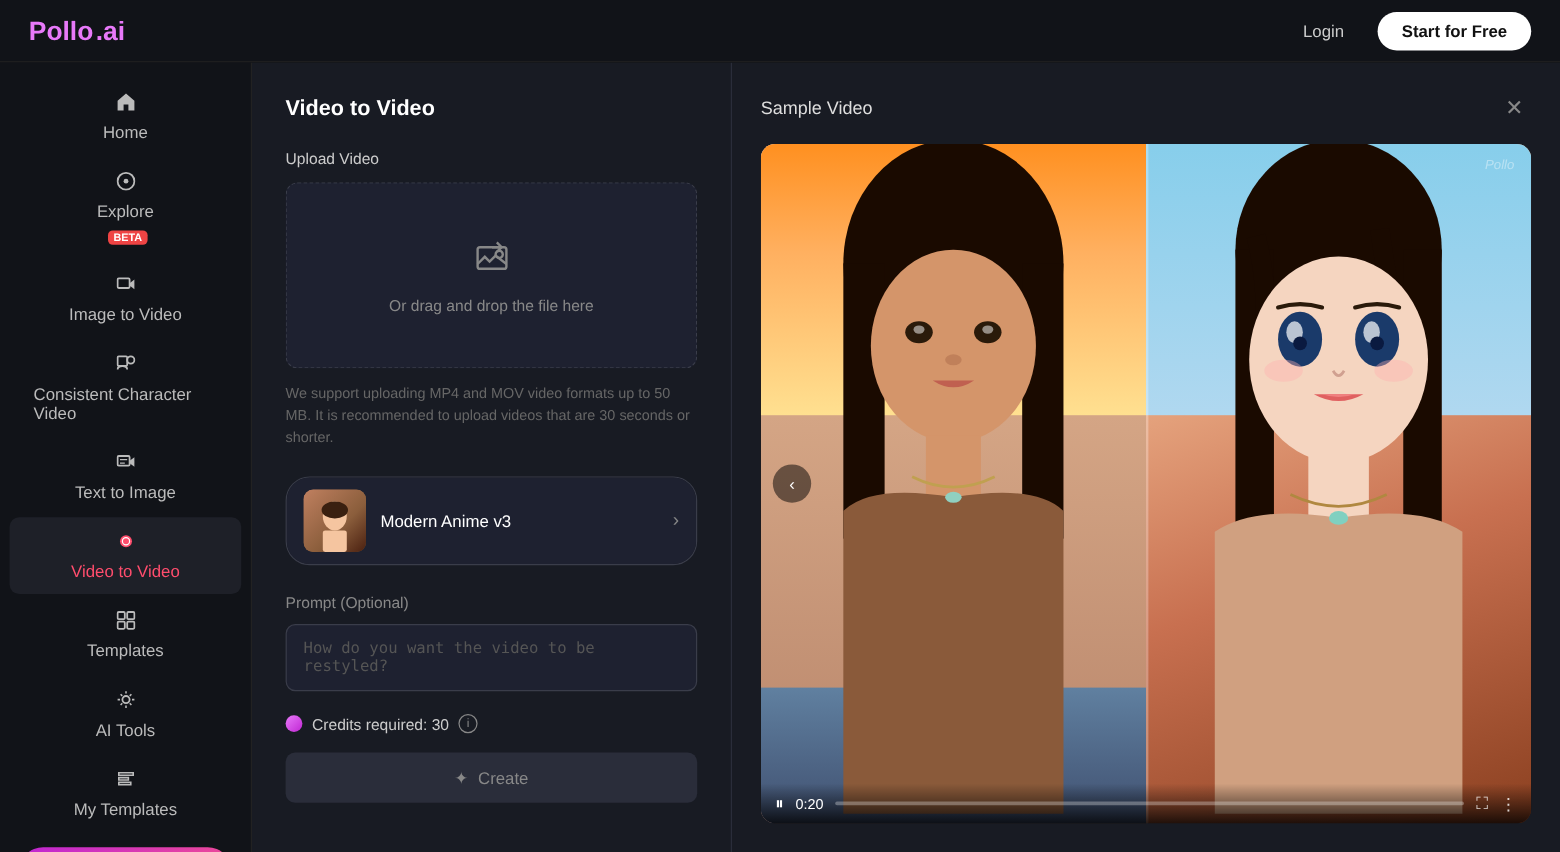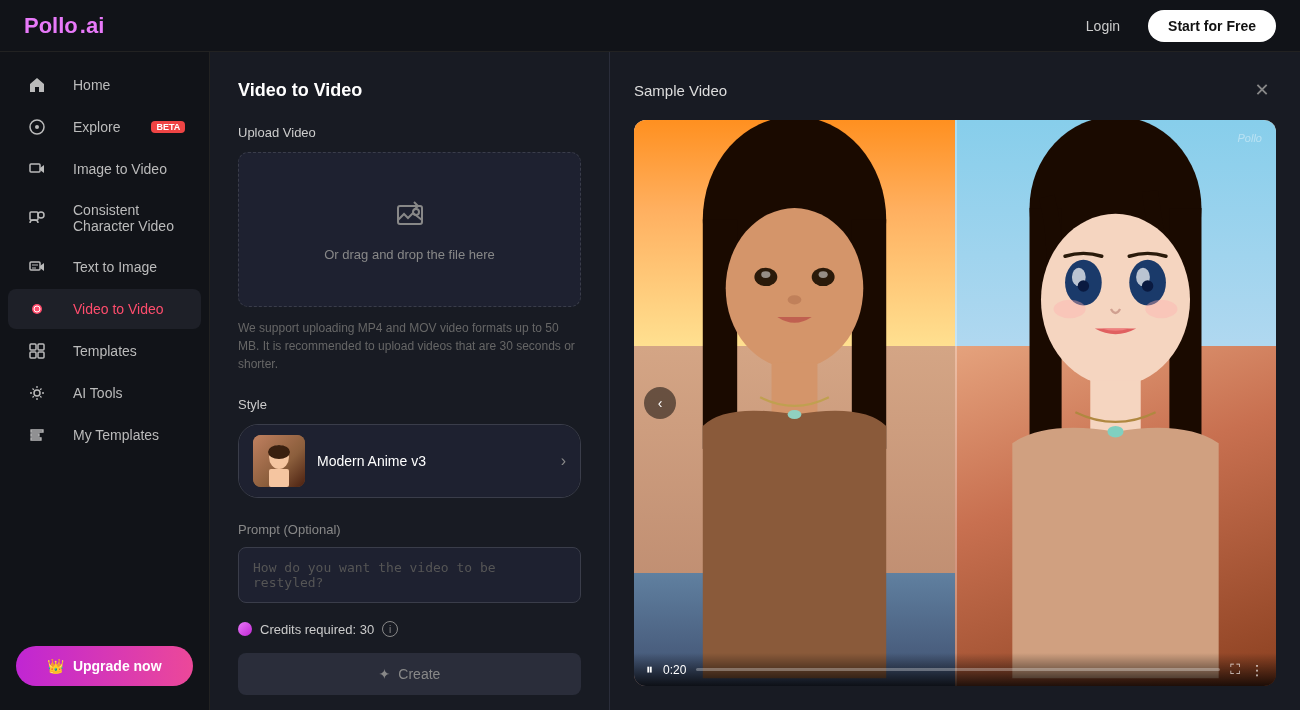--- a/index.html
+++ b/index.html
@@ -72,28 +72,29 @@
       background: #111318;
       border-right: 1px solid #222;
       flex-shrink: 0;
       display: flex;
       flex-direction: column;
       padding: 12px 0;
     }
     .sidebar-item {
       display: flex;
       align-items: center;
-      gap: 27px;
+      gap: 8px;
       padding: 11px 20px;
       cursor: pointer;
       color: #bbb;
       font-size: 14px;
       border-radius: 8px;
       margin: 1px 8px;
       transition: background 0.15s;
+      flex-direction: column;
     }
     .sidebar-item.active {
       background: #1e2028;
       color: #ff4d6d;
     }
     .sidebar-item.active .sidebar-icon { color: #ff4d6d; }
     .sidebar-icon {
       width: 18px;
       height: 18px;
       display: flex;
@@ -601,21 +602,20 @@
             <circle cx="22" cy="14" r="3"></circle>
             <path d="M4 22l6-6 4 4 5-5 9 7"></path>
             <path d="M20 4l4 4-4 4M24 8H16" stroke="#888" stroke-width="2"></path>
           </svg>
         </div>
         <div class="upload-text">Or drag and drop the file here</div>
       </div>
 
       <div class="upload-hint">We support uploading MP4 and MOV video formats up to 50 MB. It is recommended to upload videos that are 30 seconds or shorter.</div>
 
-      <div class="section-label">Style</div>
 
       <div class="style-selector">
         <div class="style-item">
           <div class="style-thumb">
             <svg width="52" height="52" viewBox="0 0 52 52">
               <defs>
                 <linearGradient id="sg" x1="0" y1="0" x2="1" y2="1">
                   <stop offset="0%" stop-color="#c08060"></stop>
                   <stop offset="60%" stop-color="#8b5e3c"></stop>
                   <stop offset="100%" stop-color="#4a2010"></stop>

